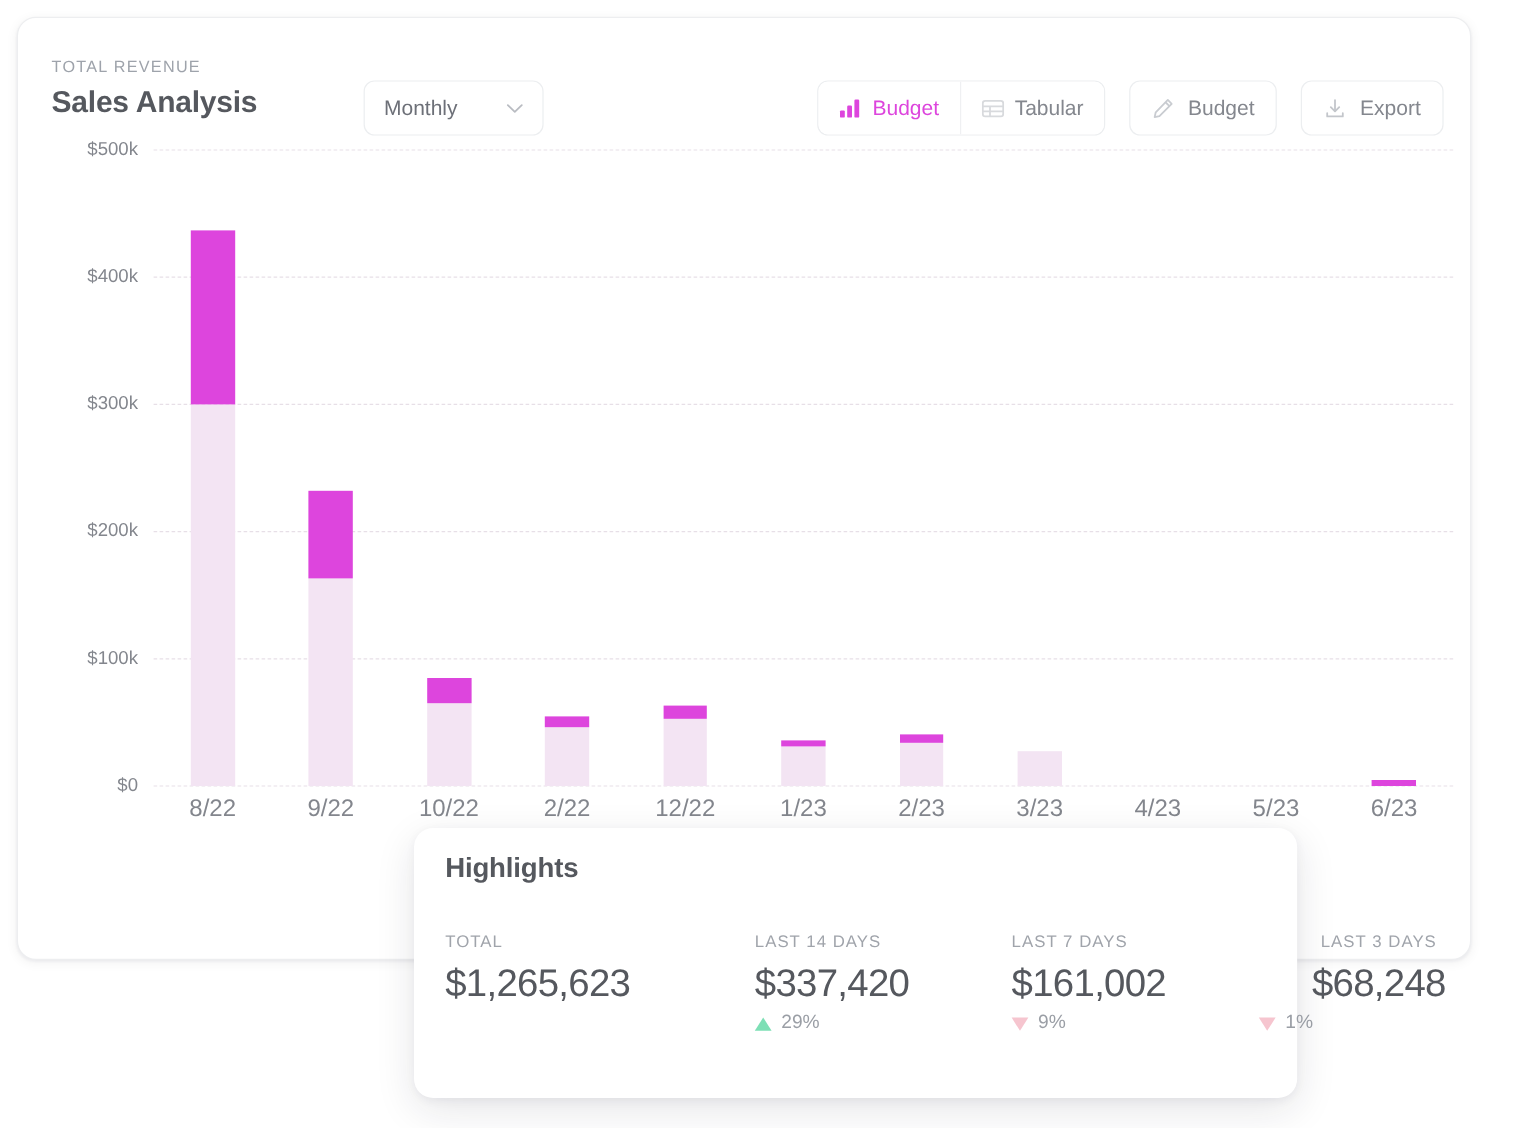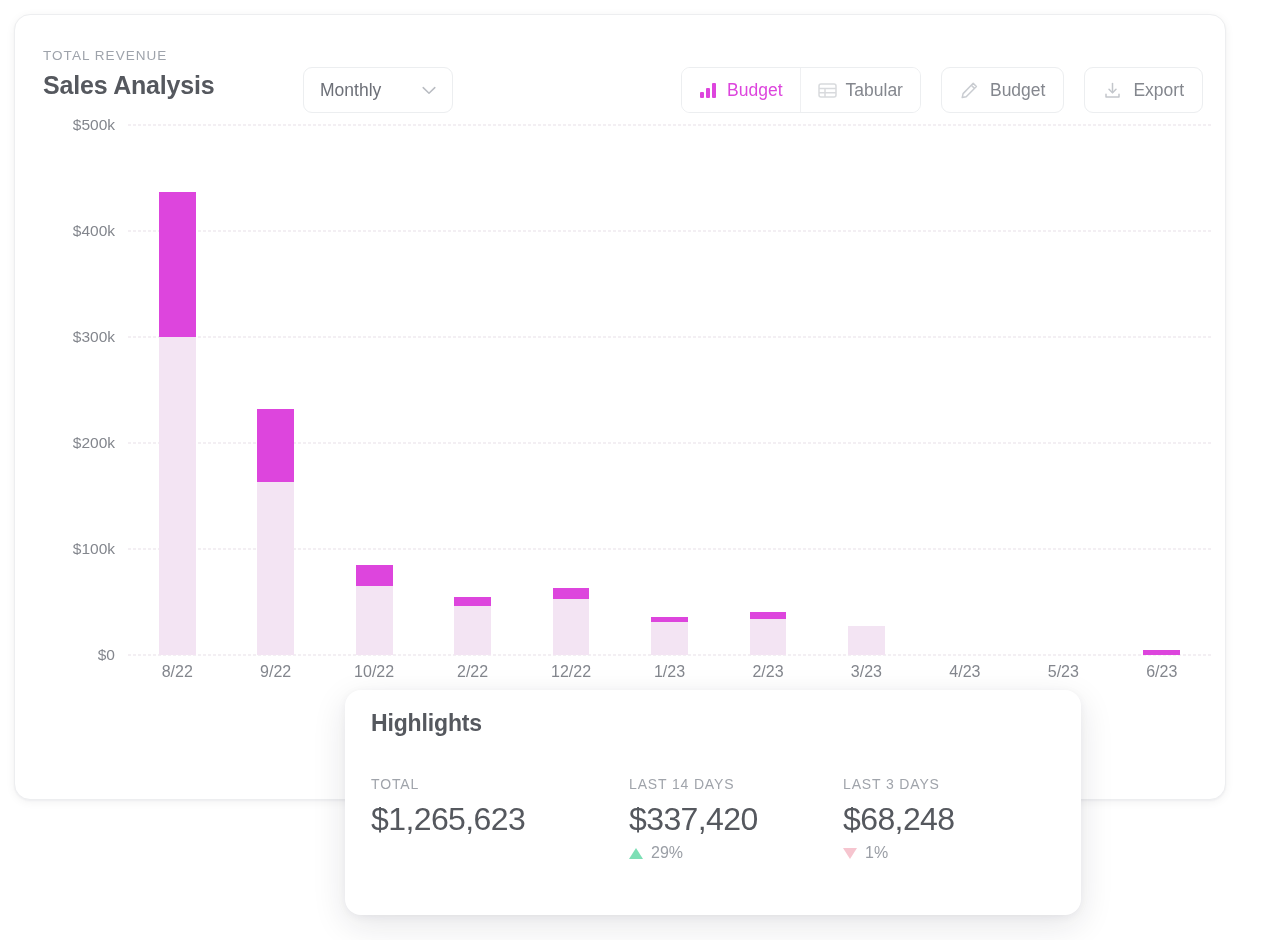--- a/index.html
+++ b/index.html
@@ -96,21 +96,21 @@
     background: #f3e4f3;
   }
   .seg-budget {
     position: absolute; left: 0; right: 0;
     background: #dd45dd;
   }
 
   .x-labels { position: absolute; left: 113px; right: 14px; top: 538px; height: 30px; }
   .x-label {
     position: absolute; transform: translateX(-50%);
-    font-size: 16px; color: #83868d; white-space: nowrap; text-align: center;
+    font-size: 20px; color: #83868d; white-space: nowrap; text-align: center;
   }
 
   
   .legend {
     position: absolute; left: 113px; right: 14px; top: 628px;
     display: flex; justify-content: center; align-items: center; gap: 42px;
   }
   .legend-item { display: flex; align-items: center; gap: 11px; cursor: pointer; }
   .legend-dot { width: 13px; height: 13px; border-radius: 50%; flex: none; }
   .legend-text { font-size: 16.5px; color: #6f7279; }
@@ -295,20 +295,28 @@
         </div>
         <div class="hl-cell">
           <div class="hl-label">LAST 14 DAYS</div>
           <div class="hl-value">$337,420</div>
           <div class="hl-delta">
             <span class="tri up"></span>
             <span class="delta-text">29%</span>
           </div>
         </div>
         <div class="hl-cell">
+          <div class="hl-label">LAST 7 DAYS</div>
+          <div class="hl-value">$161,002</div>
+          <div class="hl-delta">
+            <span class="tri down"></span>
+            <span class="delta-text">9%</span>
+          </div>
+        </div>
+        <div class="hl-cell">
           <div class="hl-label">LAST 3 DAYS</div>
           <div class="hl-value">$68,248</div>
           <div class="hl-delta">
             <span class="tri down"></span>
             <span class="delta-text">1%</span>
           </div>
         </div>
       </div>
   </section>
 

